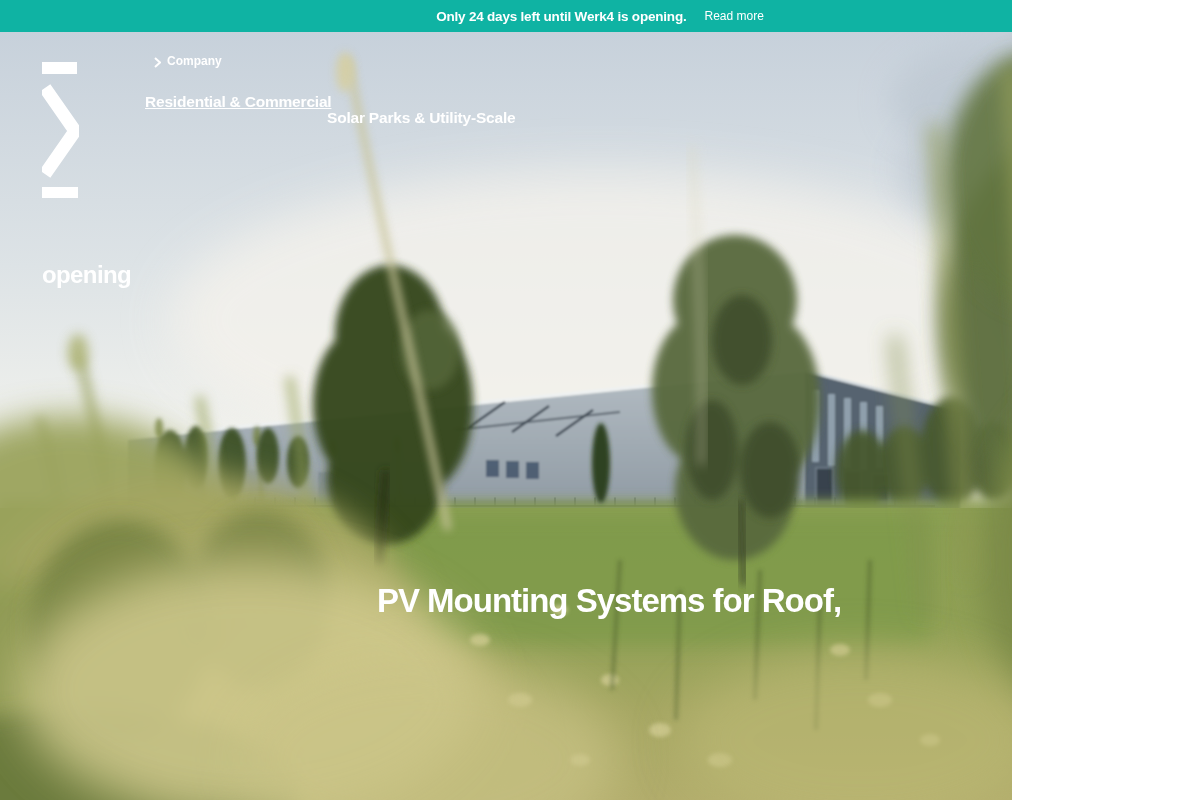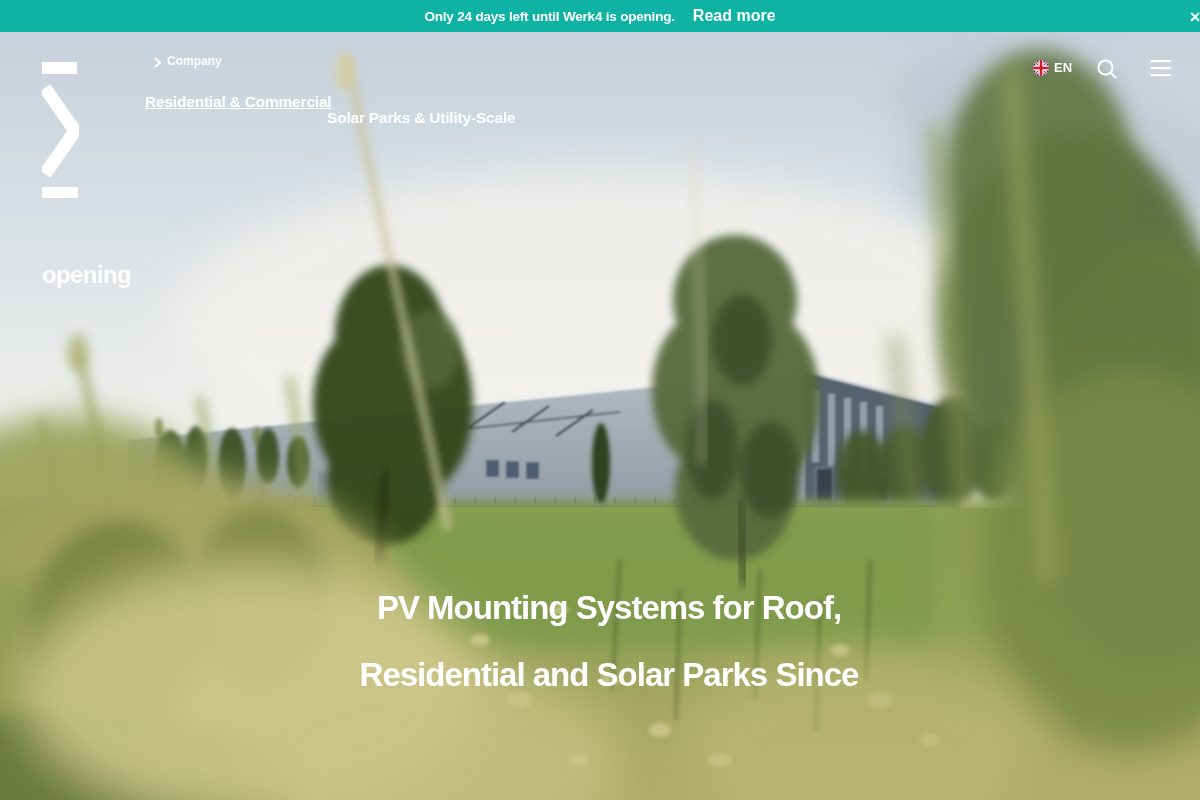--- a/index.html
+++ b/index.html
@@ -1,29 +1,29 @@
 <!DOCTYPE html>
 <html style="--banner_teal: #0fb3a3; --text_white: #ffffff; --sky_top: #c7d1db; --sky_bottom: #f5f2ea; --building_wall: #a3adb6; --building_face: #57636f; --tree_green: #3d4f27; --grass_mid: #7d9a4a; --grass_foreground: #a5a763;"><head>
 <meta charset="utf-8">
 <style>
   html,body{margin:0;padding:0;background:#fff;}
   *{box-sizing:border-box;}
   .page{
-    position:relative;width:1200px;height:800px;overflow:hidden;
+    position:relative;width:1012px;height:800px;overflow:hidden;
     font-family:"Liberation Sans", sans-serif;background:#fff;
   }
   
   .banner{
     position:absolute;left:0;top:0;width:1200px;height:32px;
     background:var(--banner_teal,#0fb3a3);
     display:flex;align-items:center;justify-content:center;gap:18px;
     color:var(--text_white,#fff);
   }
   .banner-message{font-size:13.5px;font-weight:700;letter-spacing:-0.2px;}
-  .read-more{font-size:16px;font-weight:700;cursor:pointer;text-decoration:none;color:var(--text_white,#fff);}
+  .read-more{font-size:12px;font-weight:400;cursor:pointer;text-decoration:none;color:var(--text_white,#fff);}
   .banner-close{
     position:absolute;right:-6px;top:6px;width:22px;height:22px;
     background:none;border:none;color:var(--text_white,#fff);
     font-size:14px;font-weight:700;cursor:pointer;padding:0;line-height:20px;
   }
   
   .hero{position:absolute;left:0;top:32px;width:1200px;height:768px;overflow:hidden;}
   .scene{position:absolute;left:0;top:0;width:1200px;height:768px;display:block;}
   
   .logo{position:absolute;left:42px;top:30px;display:block;cursor:pointer;text-decoration:none;}
@@ -49,21 +49,21 @@
   
   .lang{
     position:absolute;left:1033px;top:28px;display:flex;align-items:flex-start;gap:5px;
     color:var(--text_white,#fff);font-size:13px;font-weight:700;cursor:pointer;text-decoration:none;
   }
   .icon-btn{position:absolute;background:none;border:none;padding:0;cursor:pointer;}
   .search-btn{left:1096px;top:26px;}
   .burger-btn{left:1150px;top:26px;}
   
   .hero-title{
-    position:absolute;left:0;right:0;top:535px;margin:7px;padding-left:18px;
+    position:absolute;left:0;right:0;top:535px;margin:0;padding-left:18px;
     text-align:center;color:var(--text_white,#fff);
     font-size:33px;font-weight:700;line-height:67px;letter-spacing:-1px;
   }
   .hero-title span{display:block;}
 </style>
 </head>
 <body>
 
 <div class="page">
 
@@ -336,17 +336,16 @@
     <button class="icon-btn burger-btn">
       <svg width="22" height="20" viewBox="0 0 22 20" xmlns="http://www.w3.org/2000/svg">
         <rect x="1" y="2" width="20" height="2.2" fill="#ffffff"></rect>
         <rect x="1" y="9" width="20" height="2.2" fill="#ffffff"></rect>
         <rect x="1" y="16" width="20" height="2.2" fill="#ffffff"></rect>
       </svg>
     </button>
 
     <h1 class="hero-title">
       <span>PV Mounting Systems for Roof,</span>
-      <span>Residential and Solar Parks Since</span>
     </h1>
 
   </div>
 </div>
 
 </body></html>

